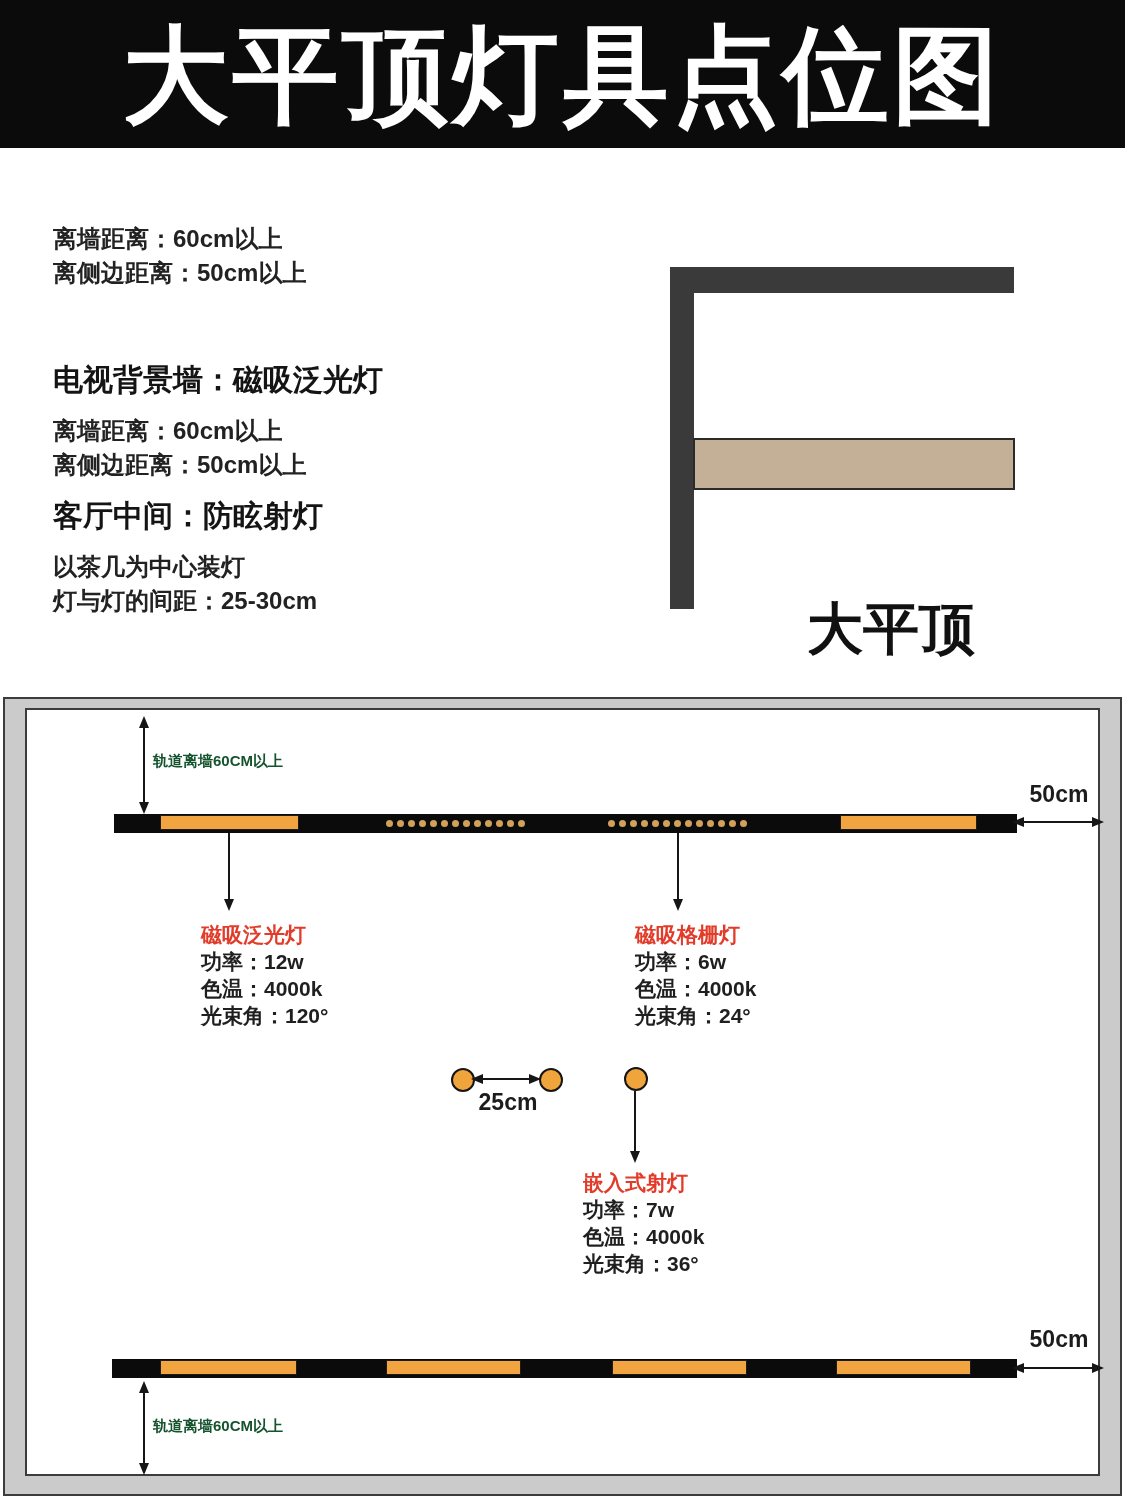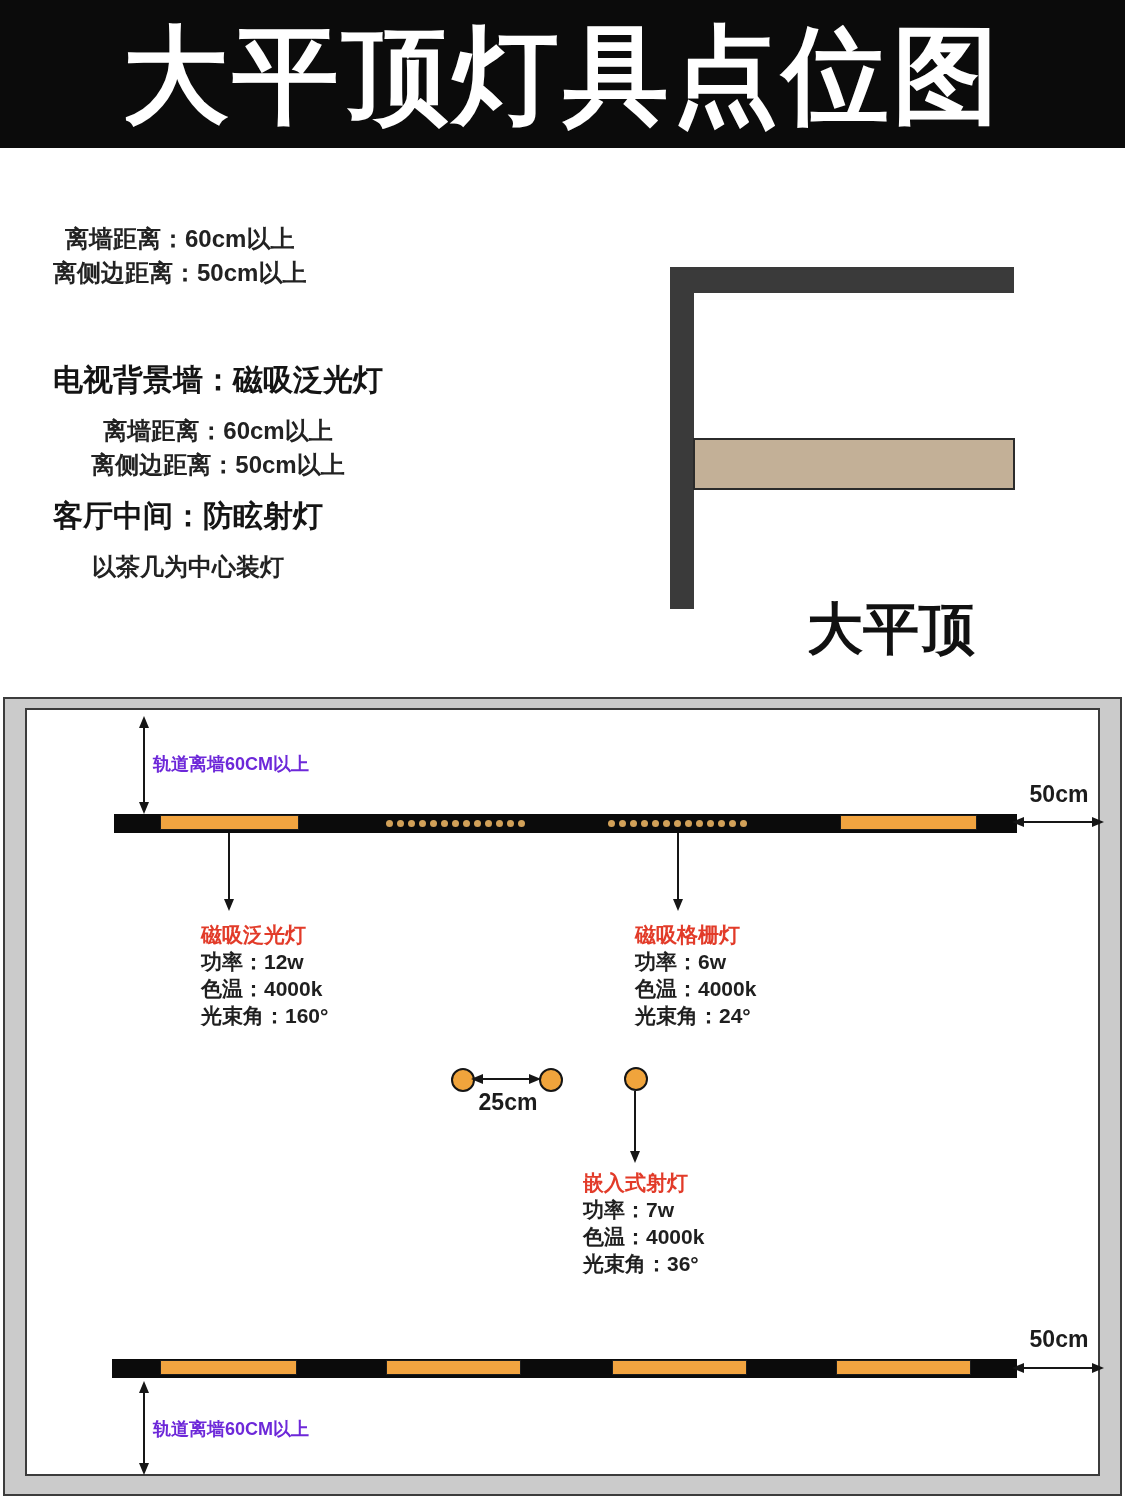--- a/index.html
+++ b/index.html
@@ -10,42 +10,42 @@
   }
   
   .banner{position:absolute;left:0;top:0;width:1125px;height:148px;background:#0b0b0b;}
   .banner h1{
     margin:0;width:100%;text-align:center;line-height:150px;
     font-size:106px;font-weight:900;color:#ffffff;letter-spacing:4px;white-space:nowrap;
   }
   
   .info-sec{position:absolute;left:53px;}
   .info-sec .hd{font-size:30px;font-weight:800;color:#141414;margin:0 0 13px 0;white-space:nowrap;}
-  .info-sec .ln{font-size:24px;font-weight:600;color:#222;line-height:34px;white-space:nowrap;text-align:center;}
+  .info-sec .ln{font-size:24px;font-weight:600;color:#222;line-height:34px;white-space:nowrap;}
   
   .sk{position:absolute;background:#3a3a3a;}
   .sk-tan{position:absolute;left:693px;top:438px;width:318px;height:48px;background:#c3b097;border:2px solid #2b2b2b;}
   .sk-label{position:absolute;left:735px;top:592px;width:240px;text-align:right;font-size:56px;font-weight:800;color:#111;white-space:nowrap;}
   
   .frame{position:absolute;left:3px;top:697px;width:1119px;height:799px;background:#cbcbcb;border:2px solid #3c3c3c;box-sizing:border-box;}
   .frame-inner{position:absolute;left:20px;top:9px;right:20px;bottom:18px;background:#ffffff;border:2px solid #3c3c3c;}
   
   .track{position:absolute;background:#0b0b0b;}
   .seg{position:absolute;top:1px;height:13px;background:#f2a440;border:1px solid #1c1c1c;}
   .dots{position:absolute;top:0;height:19px;display:flex;align-items:center;gap:4px;}
   .dot{width:7px;height:7px;border-radius:50%;background:#d2a159;flex:0 0 auto;}
   
   .varrow{position:absolute;width:2px;background:#161616;}
   .varrow.both::before{content:"";position:absolute;top:-11px;left:-4px;border:5px solid transparent;border-bottom:12px solid #161616;}
   .varrow.both::after,.varrow.down::after{content:"";position:absolute;bottom:-11px;left:-4px;border:5px solid transparent;border-top:12px solid #161616;}
   .harrow{position:absolute;height:2px;background:#161616;}
   .harrow::before{content:"";position:absolute;left:-11px;top:-4px;border:5px solid transparent;border-right:12px solid #161616;}
   .harrow::after{content:"";position:absolute;right:-11px;top:-4px;border:5px solid transparent;border-left:12px solid #161616;}
   
-  .dlabel{position:absolute;font-size:18px;font-weight:600;color:#6d28d9;white-space:nowrap;}
+  .dlabel{position:absolute;font-size:15px;font-weight:600;color:#14532d;white-space:nowrap;}
   .dim{position:absolute;font-size:23px;font-weight:600;color:#1c1c1c;text-align:center;white-space:nowrap;}
   .spec{position:absolute;font-size:21px;font-weight:600;line-height:27px;white-space:nowrap;}
   .spec .nm{color:#e23b29;}
   
   .cir{position:absolute;width:20px;height:20px;border-radius:50%;background:#f0a43c;border:2px solid #151515;}
 </style>
 </head>
 <body>
 
 <div class="banner">
@@ -57,20 +57,21 @@
   <div class="ln">离侧边距离：50cm以上</div>
 </div>
 <div class="info-sec" style="top:360px;">
   <div class="hd">电视背景墙：磁吸泛光灯</div>
   <div class="ln">离墙距离：60cm以上</div>
   <div class="ln">离侧边距离：50cm以上</div>
 </div>
 <div class="info-sec" style="top:496px;">
   <div class="hd">客厅中间：防眩射灯</div>
   <div class="ln">以茶几为中心装灯</div>
+  <div class="ln">灯与灯的间距：25-30cm</div>
 </div>
 
 <div>
   <div class="sk" style="left:670px;top:267px;width:24px;height:342px;"></div>
   <div class="sk" style="left:670px;top:267px;width:344px;height:26px;"></div>
   <div class="sk-tan"></div>
   <div class="sk-label">大平顶</div>
 </div>
 
 <div class="frame">
@@ -117,21 +118,21 @@
   <div class="dim" style="left:1012px;top:82px;width:84px;">50cm</div>
   <div class="harrow" style="left:1013px;top:122px;width:80px;"></div>
 
   <div class="varrow down" style="left:223px;top:134px;height:72px;"></div>
   <div class="varrow down" style="left:672px;top:134px;height:72px;"></div>
 
   <div class="spec" style="left:168px;top:222px;margin-left:28px;">
     <div class="nm">磁吸泛光灯</div>
     <div>功率：12w</div>
     <div>色温：4000k</div>
-    <div>光束角：160°</div>
+    <div>光束角：120°</div>
   </div>
 
   <div class="spec" style="left:618px;top:222px;margin-left:12px;">
     <div class="nm">磁吸格栅灯</div>
     <div>功率：6w</div>
     <div>色温：4000k</div>
     <div>光束角：24°</div>
   </div>
 
   <div class="cir" style="left:446px;top:369px;"></div>

